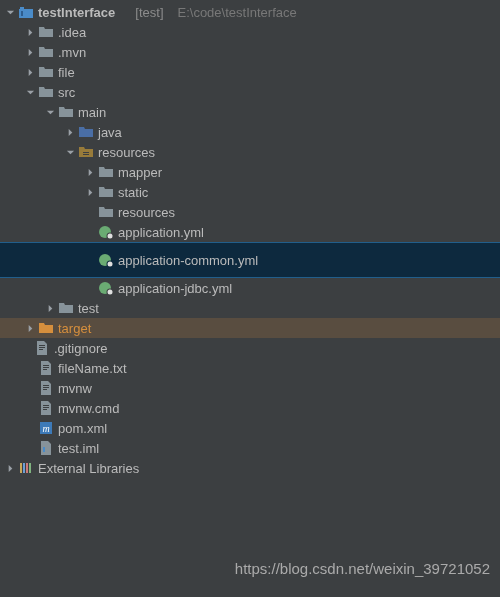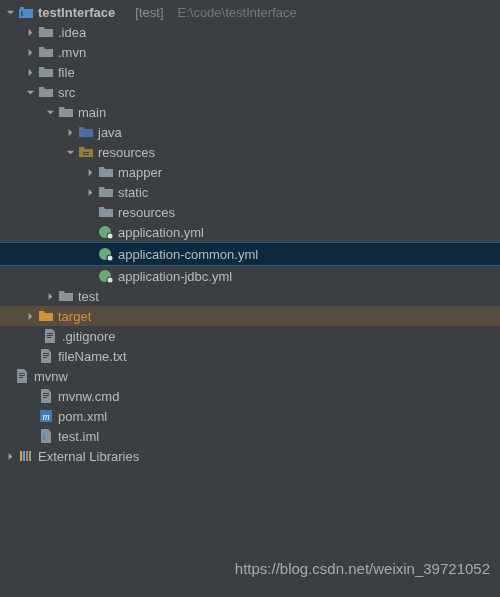--- a/index.html
+++ b/index.html
@@ -15,21 +15,21 @@
       user-select: none;
     }
     .tree { padding-top: 2px; }
     .row {
       display: flex;
       align-items: center;
       height: 20px;
       white-space: nowrap;
       padding-right: 8px;
     }
-    .row.selected { background: #0d293e; border: 1px solid #215e8b; border-left: none; border-right: none; height: 24px; }
+    .row.selected { background: #0d293e; border: 1px solid #215e8b; border-left: none; border-right: none; height: 36px; }
     .row.target-highlight { background: rgba(255,160,60,0.15); }
     .arrow {
       width: 12px;
       height: 12px;
       display: flex;
       align-items: center;
       justify-content: center;
       margin-right: 2px;
       flex-shrink: 0;
     }
@@ -288,21 +288,21 @@
         </svg>
       </span>
     <span class="icon folder-orange">
         <svg viewBox="0 0 16 16">
           <path d="M1 3 h5 l1 2 h8 v8 h-14 z"></path>
         </svg>
       </span>
     <span class="label" style="color:#d68f3d">target</span>
   </div>
 
-  <div class="row" style="padding-left:28px">
+  <div class="row" style="padding-left:20px">
     <span class="arrow empty">
         <svg viewBox="0 0 10 10"></svg>
       </span>
     <span class="icon">
         <svg viewBox="0 0 16 16">
           <path d="M3 1 h7 l3 3 v11 h-10 z" fill="#87939a"></path>
           <rect x="5" y="5" width="6" height="1" fill="#3c3f41"></rect>
           <rect x="5" y="7" width="6" height="1" fill="#3c3f41"></rect>
           <rect x="5" y="9" width="4" height="1" fill="#3c3f41"></rect>
         </svg>
@@ -318,21 +318,21 @@
         <svg viewBox="0 0 16 16">
           <path d="M3 1 h7 l3 3 v11 h-10 z" fill="#87939a"></path>
           <rect x="5" y="5" width="6" height="1" fill="#3c3f41"></rect>
           <rect x="5" y="7" width="6" height="1" fill="#3c3f41"></rect>
           <rect x="5" y="9" width="4" height="1" fill="#3c3f41"></rect>
         </svg>
       </span>
     <span class="label">fileName.txt</span>
   </div>
 
-  <div class="row" style="">
+  <div class="row" style="padding-left:24px">
     <span class="arrow empty">
         <svg viewBox="0 0 10 10"></svg>
       </span>
     <span class="icon">
         <svg viewBox="0 0 16 16">
           <path d="M3 1 h7 l3 3 v11 h-10 z" fill="#87939a"></path>
           <rect x="5" y="5" width="6" height="1" fill="#3c3f41"></rect>
           <rect x="5" y="7" width="6" height="1" fill="#3c3f41"></rect>
           <rect x="5" y="9" width="4" height="1" fill="#3c3f41"></rect>
         </svg>

